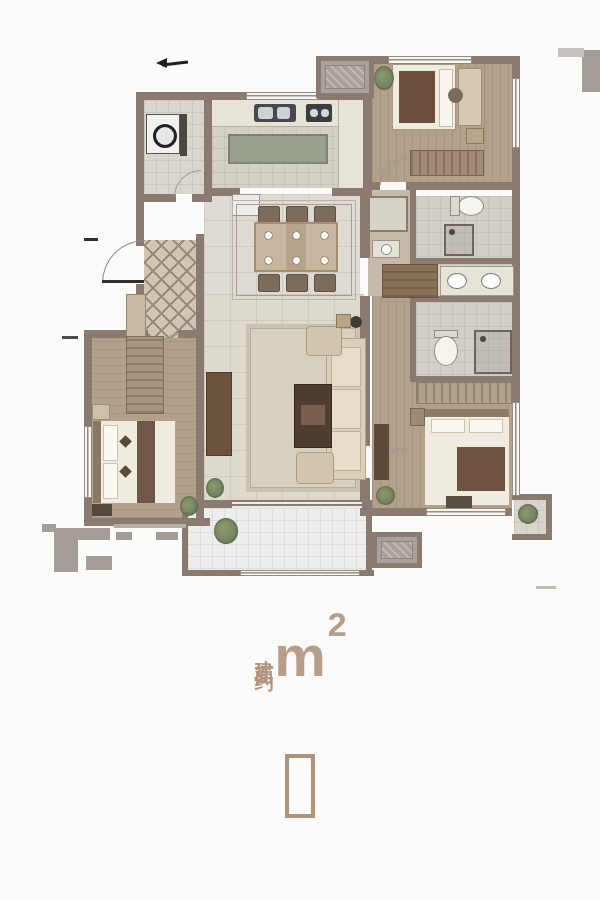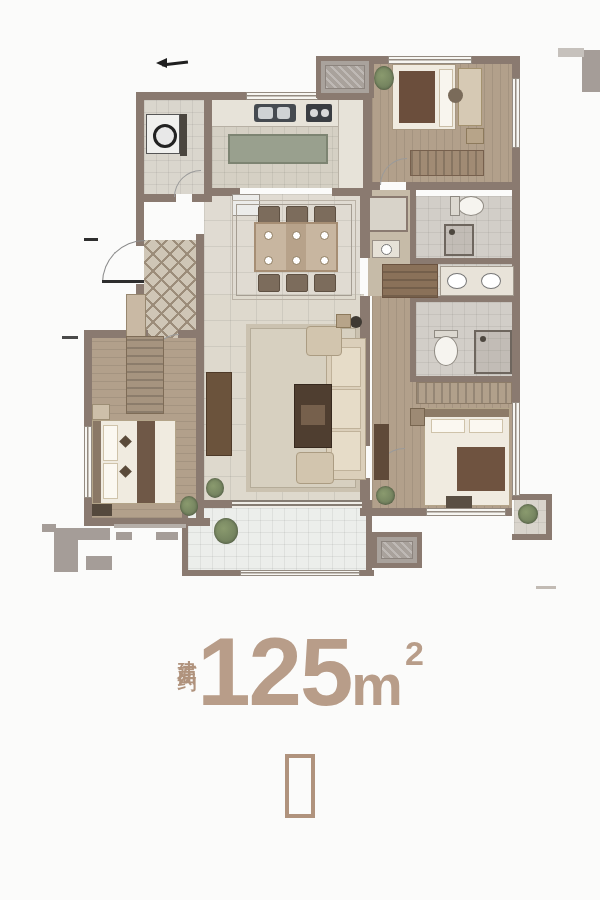--- a/index.html
+++ b/index.html
@@ -264,21 +264,20 @@
   <div class="s frag" style="left:54px;top:540px;width:24px;height:32px"></div>
   <div class="s frag" style="left:86px;top:556px;width:26px;height:14px"></div>
   <div class="s" style="left:114px;top:524px;width:72px;height:4px;background:#b5aea8"></div>
   <div class="s frag" style="left:116px;top:532px;width:16px;height:8px"></div>
   <div class="s frag" style="left:156px;top:532px;width:22px;height:8px"></div>
   <div class="s" style="left:536px;top:586px;width:20px;height:3px;background:#c2bbb4"></div>
 
   <div class="s caprow" style="top:630px;height:100px;align-items:flex-start">
     <div class="vlab" style="margin-top:14px">建面约</div>
     <div class="bignum">
-      <span class="digits">125</span>
         <span class="unit">m</span>
         <span class="sup">2</span>
     </div>
   </div>
 
 
   <div class="s caprow" style="top:744px;height:84px">
     <div class="brk l"></div>
     <div class="brk r"></div>
   </div>

